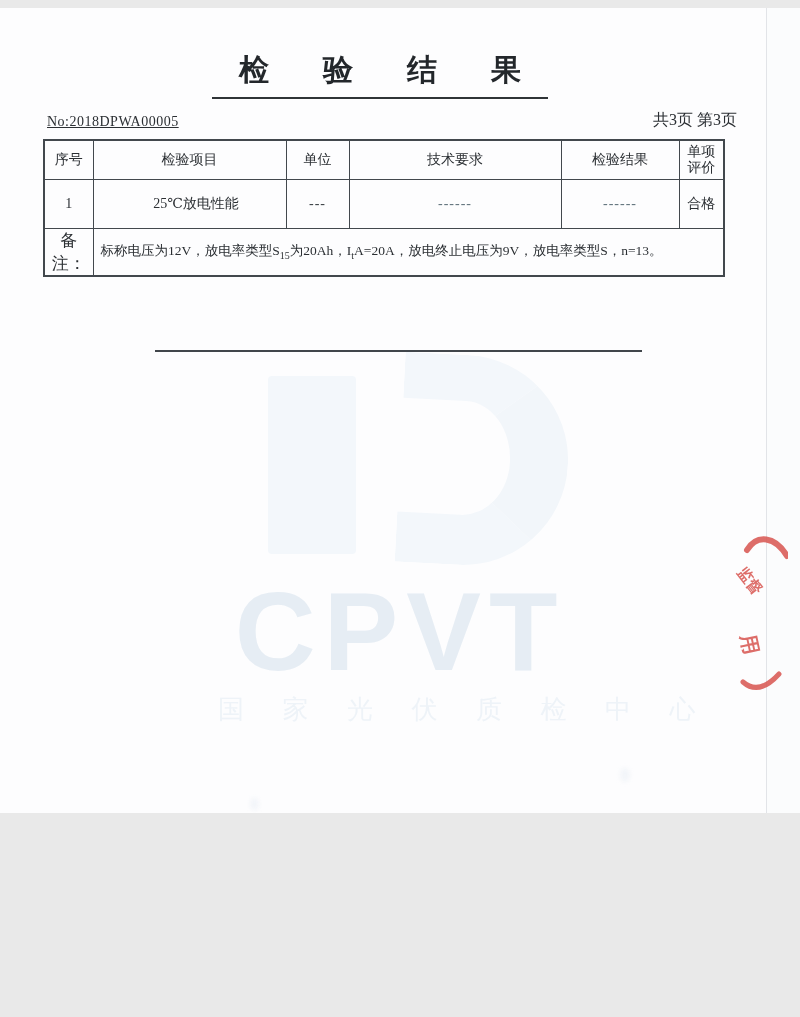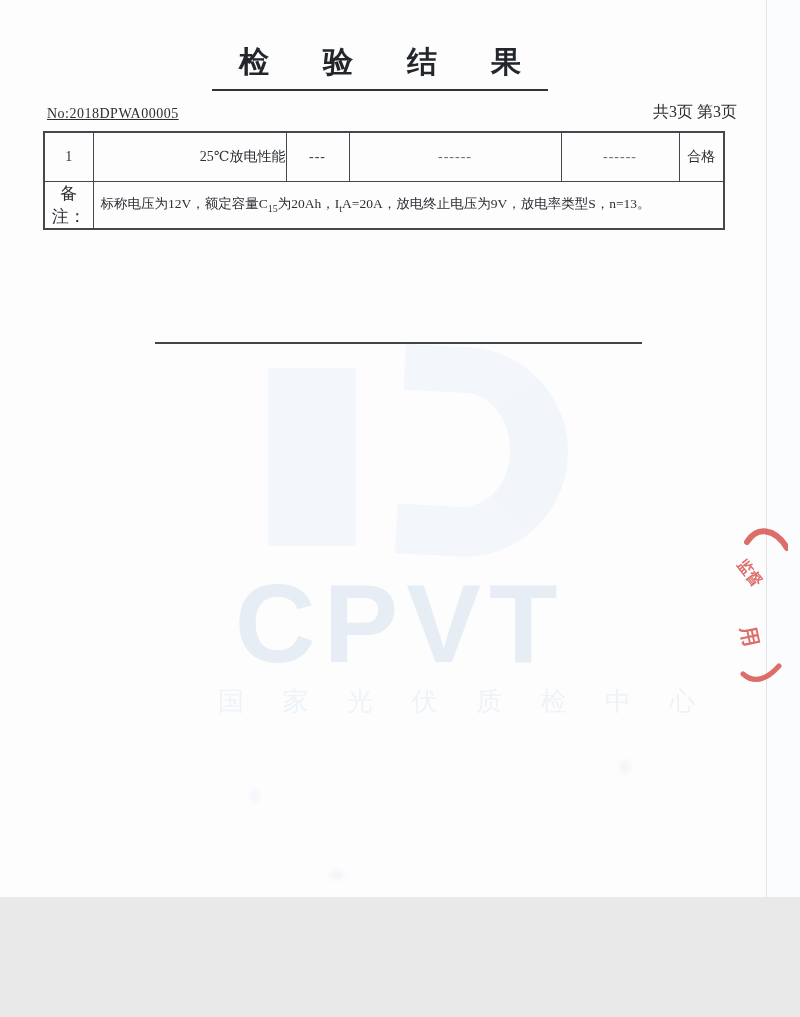--- a/index.html
+++ b/index.html
@@ -1,21 +1,21 @@
 <!DOCTYPE html>
 <html><head>
 <meta charset="utf-8">
 <style>
   * { margin:0; padding:0; box-sizing:border-box; }
   html,body { background:#e9e9e9; }
   .page {
-    position:relative; width:800px; height:897px;
+    position:relative; width:800px; height:805px;
     background:#fdfdfe; overflow:hidden;
     font-family:"Liberation Serif","DejaVu Serif",serif;
-    color:#2b2f33; margin:0 auto;
+    color:#2b2f33; margin:8px auto;
   }
   
   .title-wrap { position:absolute; left:212px; top:42px; width:336px; text-align:center; }
   .title {
     font-size:30px; font-weight:600; letter-spacing:54px; margin-right:-54px;
     color:#23272b; white-space:nowrap;
   }
   .title-underline { position:absolute; left:212px; top:89px; width:336px; height:2px; background:#2f3437; }
   .doc-no { position:absolute; left:47px; top:106px; font-size:14px; letter-spacing:.5px;text-decoration:underline; }
   .page-info { position:absolute; right:63px; top:102px; font-size:16px; }
@@ -26,21 +26,21 @@
     border:2px solid #42484d; font-size:14px;
   }
   .result-table td, .result-table th { border:1px solid #42484d; font-weight:normal; overflow:hidden; }
   .row-head { height:39px; }
   .row-head th { font-size:14px; text-align:center; }
   .th-eval { font-size:13px; line-height:1.15; padding:1px 2px; }
   .row-1 { height:49px; }
   .row-11 { height:57px; }
   .row-remarks { height:45px; }
   .c-center { text-align:center; }
-  .c-left { text-align:right; padding-left:13px; }
+  .c-left { text-align:center; padding-left:13px; }
   .req-text { font-size:13px; line-height:1.5; text-align:center; padding:0 5px; }
   .dashes { color:#63757e; letter-spacing:1px; }
   .unit-dash { color:#3c4347; letter-spacing:1px; }
   sub.sp { font-size:10px; }
   .remarks-cell { font-size:13.5px; padding-left:7px; text-align:left; }
   
   .end-line { position:absolute; left:155px; top:342px; width:487px; height:2px; background:#41464b; }
   
   .wm-bar { position:absolute; left:268px; top:368px; width:88px; height:178px; background:#f3f7fb; border-radius:4px; }
   .wm-curve {
@@ -82,31 +82,39 @@
   <table class="result-table">
     <colgroup>
       <col style="width:49px">
         <col style="width:193px">
         <col style="width:63px">
       <col style="width:212px">
         <col style="width:118px">
         <col style="width:45px">
     </colgroup>
     <tbody>
+        <tr class="row-head">
+      <th>序号</th>
+      <th>检验项目</th>
+      <th>单位</th>
+      <th>技术要求</th>
+      <th>检验结果</th>
+      <th class="th-eval">单项评价</th>
+    </tr>
     <tr class="row-1">
       <td class="c-center">1</td>
       <td class="c-left">25℃放电性能</td>
       <td class="c-center unit-dash">---</td>
       <td class="c-center dashes">------</td>
       <td class="c-center dashes">------</td>
       <td class="c-center">合格</td>
     </tr>
     <tr class="row-remarks">
       <td class="c-center" style="font-size:17px">备注：</td>
-      <td class="remarks-cell" colspan="5"><span>标称电压为12V，额定容量C</span><sub class="sp">15</sub><span>为20Ah，I</span><sub class="sp">t</sub><span>A=20A，放电终止电压为9V，放电率类型S，n=13。</span></td>
+      <td class="remarks-cell" colspan="5"><span>标称电压为12V，放电率类型S</span><sub class="sp">15</sub><span>为20Ah，I</span><sub class="sp">t</sub><span>A=20A，放电终止电压为9V，放电率类型S，n=13。</span></td>
     </tr>
   </tbody>
     </table>
 
   <div class="end-line"></div>
 
   <div class="wm-bar"></div>
   <div class="wm-curve"></div>
   <div class="wm-logo" style="color: rgb(230, 237, 244);">CPVT</div>
   <div class="wm-org" style="color: rgb(238, 243, 248);">国 家 光 伏 质 检 中 心</div>

